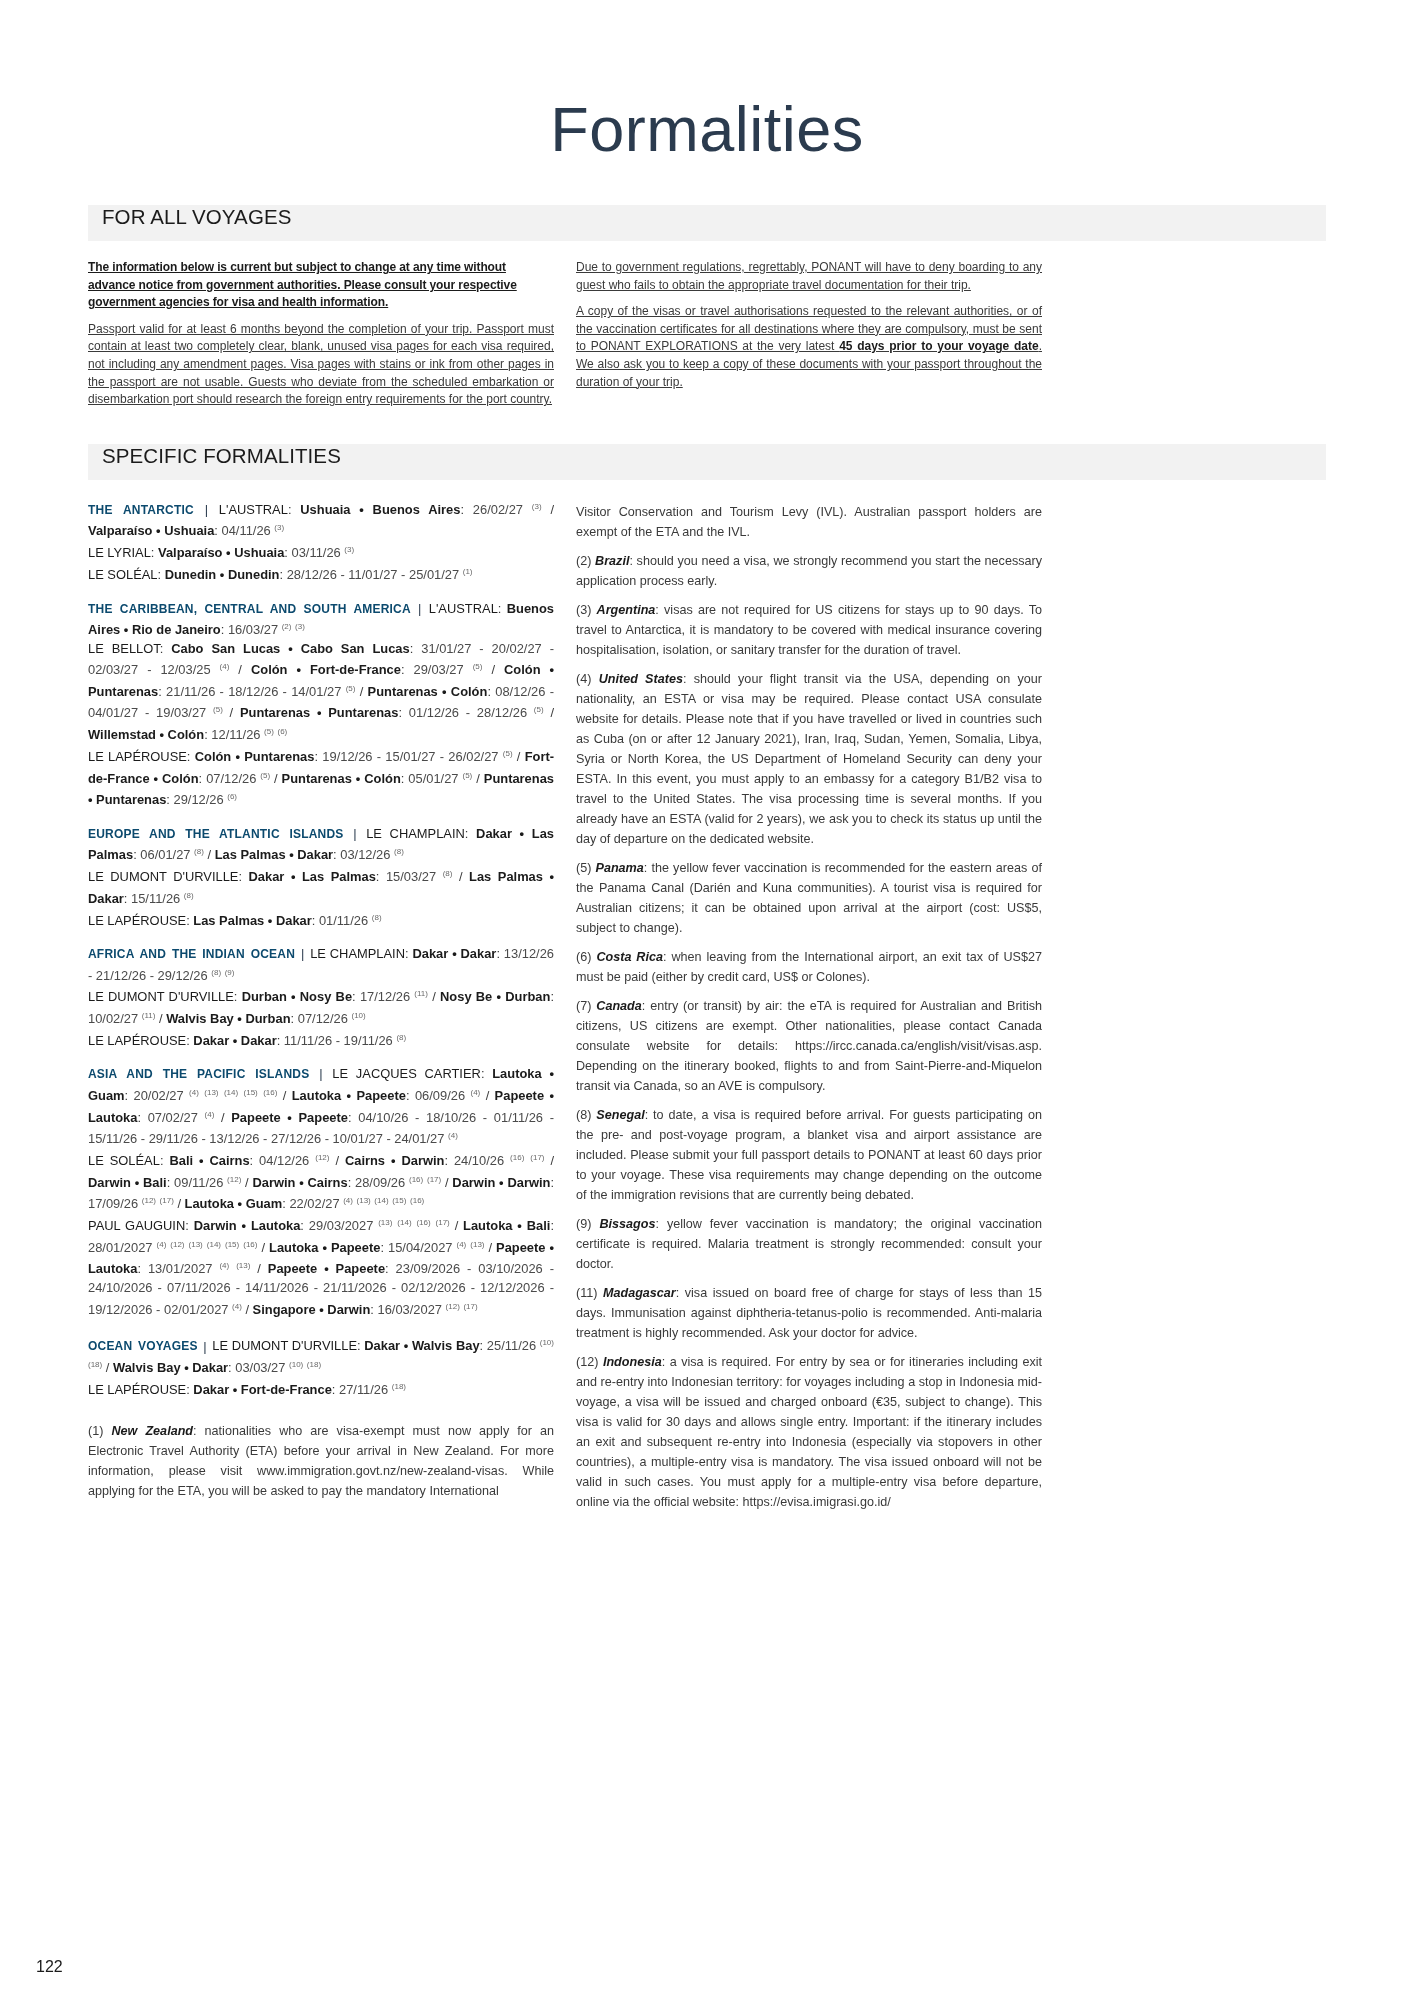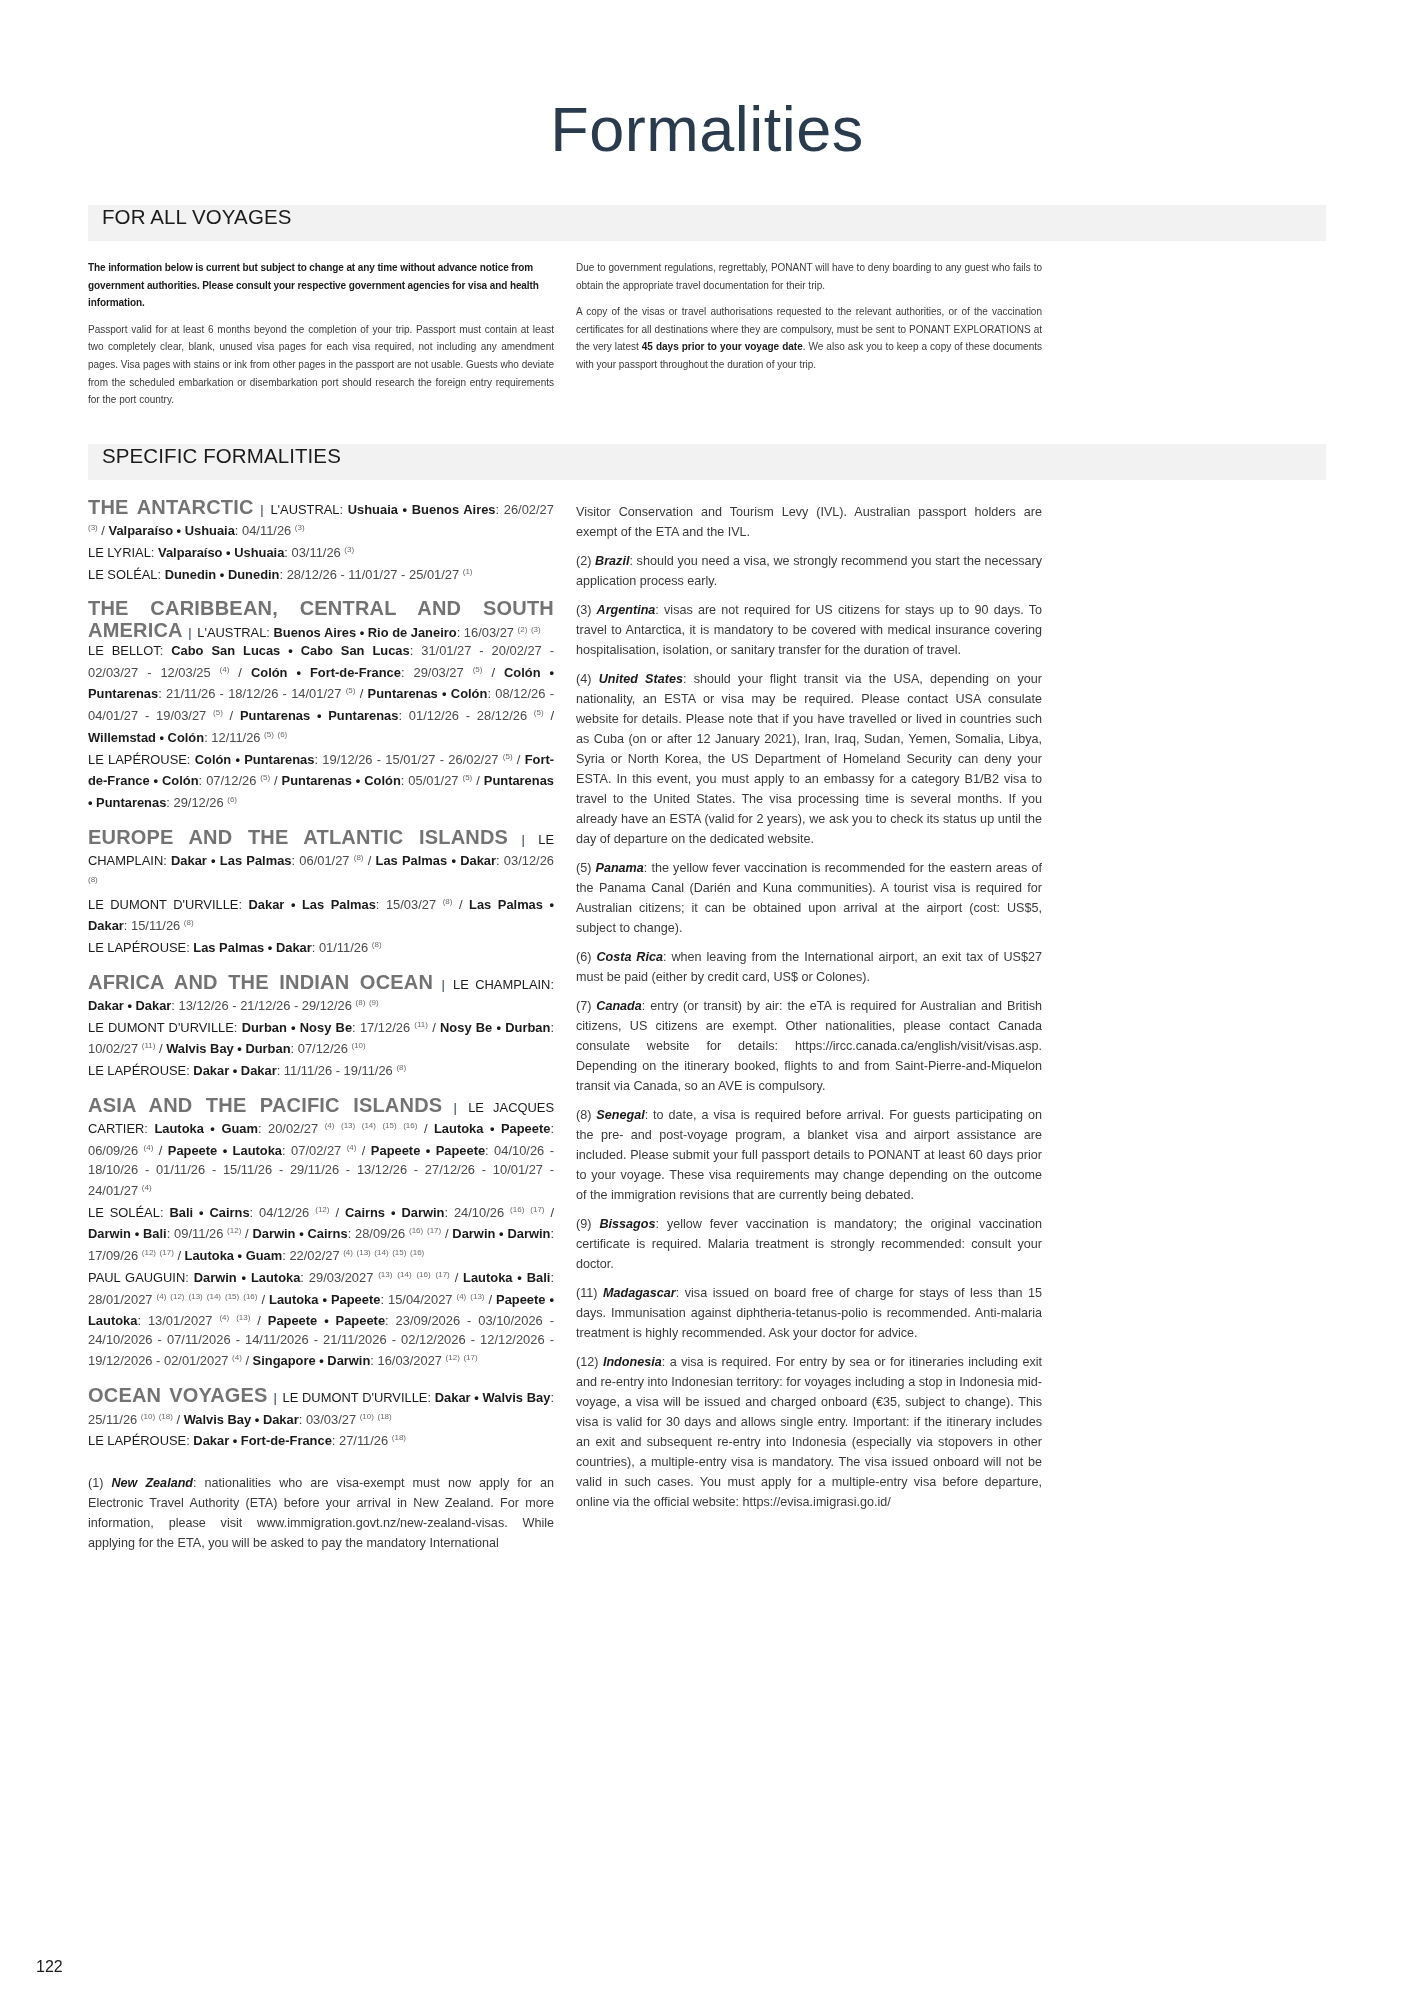--- a/index.html
+++ b/index.html
@@ -48,47 +48,48 @@
   
   .cols {
     display: flex;
     margin: 0 88px;
     gap: 22px;
     margin-top: 18px;
   }
   .col { width: 466px; }
 
   p.body {
-    font-size: 10px;
+    font-size: 12px;
     line-height: 17.6px;
     text-align: justify;
     color: #3a3a3a;
     margin: 0 0 9px 0;
+    text-decoration: underline;
   }
   p.body.lead {
     font-weight: bold;
     color: #1b1b1b;
     text-align: left;
     letter-spacing: -0.1px;
   }
   p.body b { color: #1b1b1b; }
 
   
   .voyage-block { margin-bottom: 15px; }
   .voyage-text {
     font-size: 12.9px;
     line-height: 18.4px;
     color: #3a3a3a;
     text-align: justify;
   }
   .vhead {
     font-family: "Liberation Sans", sans-serif;
     font-weight: bold;
-    font-size: 20px;
-    color: #737373;
+    font-size: 12px;
+    color: #0c4a6e;
     letter-spacing: 0.2px;
     text-transform: uppercase;
     word-spacing: 2px;
   }
   .bar { color: #2b3b4e; font-weight: 400; padding: 0 2px; }
   .ship { font-weight: 400; color: #1b1b1b; font-size: 12.9px; }
   .port { font-weight: bold; color: #1b1b1b; }
   .dates { color: #4a4a4a; }
   sup { font-size: 8px; vertical-align: super; color: #6a6a6a; }
 

